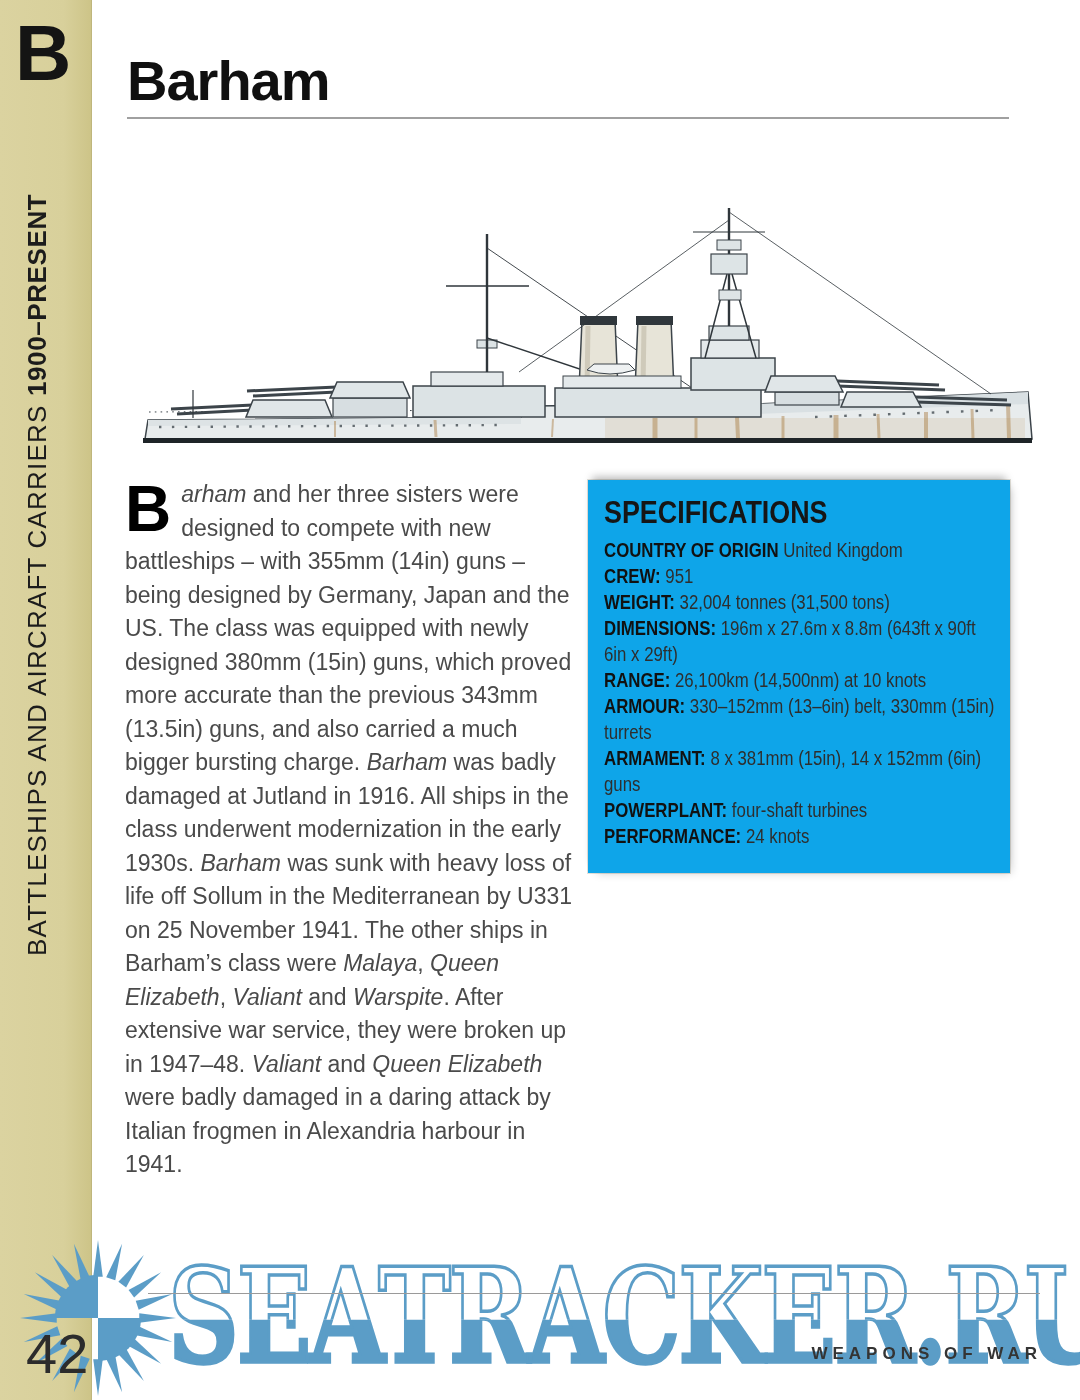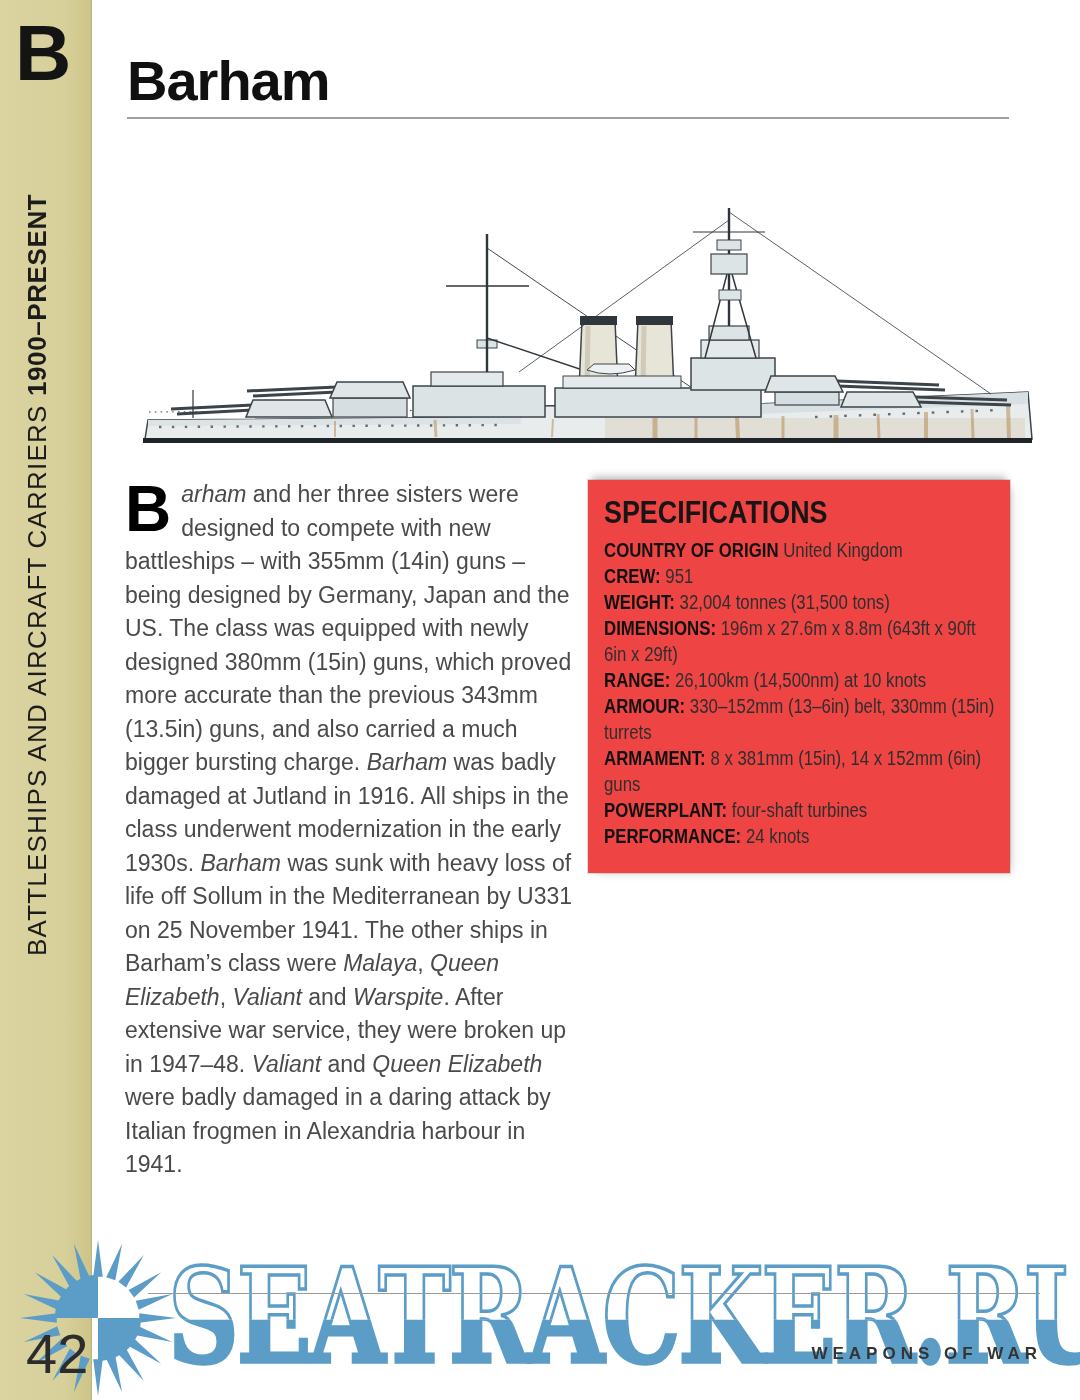--- a/index.html
+++ b/index.html
@@ -52,21 +52,21 @@
     z-index:2; text-align:left;
   }
   .dropcap {
     float:left; font-size:64px; line-height:52px; font-weight:bold;
     color:#000; margin:5px 10px 0 0;
   }
 
   
   .specs {
     position:absolute; left:588px; top:480px; width:422px;
-    background:#ef4444;
+    background:#0ea5e9;
     box-shadow:0 -7px 8px -4px rgba(0,0,0,0.28), 5px 4px 9px -4px rgba(0,0,0,0.20), 0 0 0 1px #e3e1da;
     padding:14px 12px 24px 16px;
     z-index:2;
   }
   .specs-heading {
     display:inline-block;
     font-size:32px; font-weight:bold; color:#161616;
     transform:scaleX(0.84); transform-origin:0 50%;
     white-space:nowrap; margin-bottom:6px;
   }

